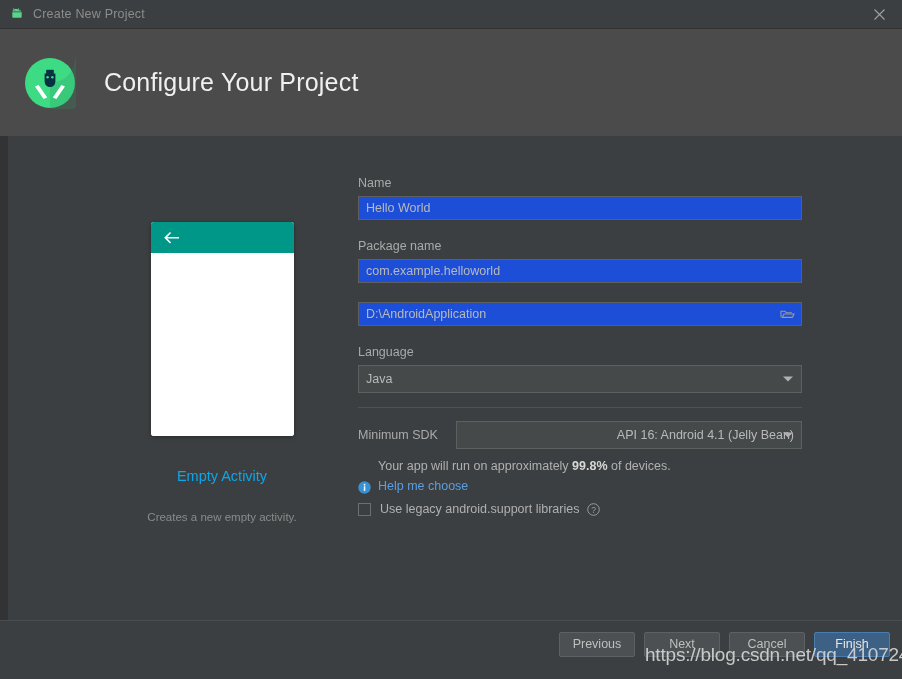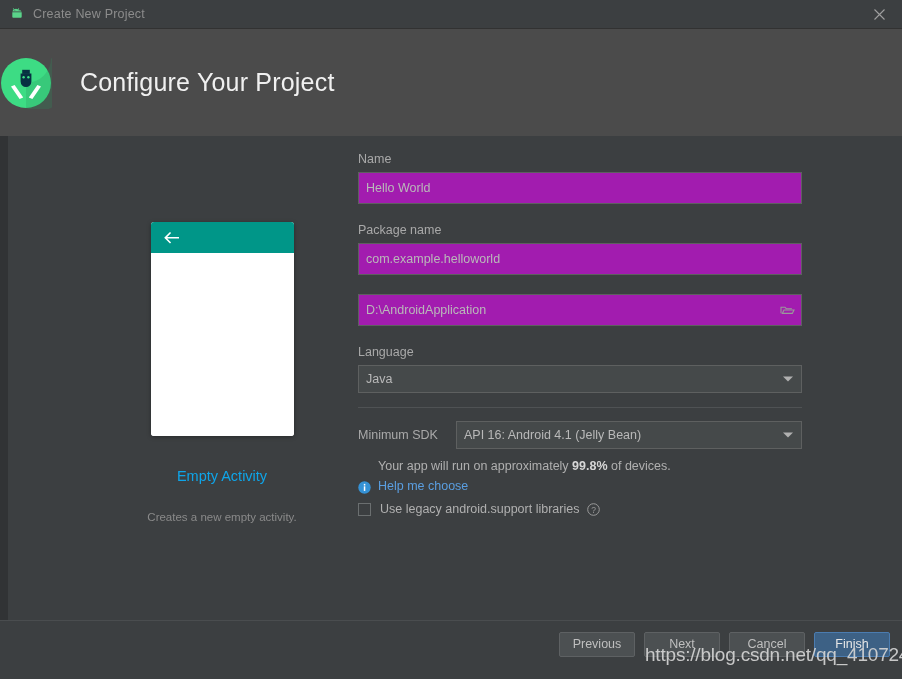--- a/index.html
+++ b/index.html
@@ -52,20 +52,21 @@
     cursor: pointer;
   }
   .titlebar-close svg { display:block; }
 
   
   .header {
     height: 107px;
     background: #4b4b4b;
     display: flex;
     align-items: center;
+    padding-left: 24px;
     box-sizing: border-box;
   }
   .header-logo {
     width: 52px;
     height: 52px;
     flex: 0 0 auto;
     display:block;
   }
   .header-title {
     margin-left: 28px;
@@ -125,31 +126,31 @@
   .preview-desc {
     margin-top: 27px;
     font-size: 11.5px;
     color: #8a8a8a;
   }
 
   
   .form {
     position: absolute;
     left: 358px;
-    top: 16px;
+    top: 40px;
     width: 444px;
   }
   .field-label {
     font-size: 12.5px;
     color: #a9a9a9;
     margin-bottom: 6px;
   }
   .text-input {
-    height: 32px;
-    background: #a21caf;
+    height: 24px;
+    background: #1d4ed8;
     border: 1px solid #5e6060;
     box-sizing: border-box;
     display: flex;
     align-items: center;
     padding: 0 7px;
     font-size: 12.5px;
     color: #b9b9b9;
     position: relative;
   }
   .text-input.with-icon { padding-right: 28px; }
@@ -200,21 +201,21 @@
   .sdk-row {
     display: flex;
     align-items: center;
   }
   .sdk-label {
     font-size: 12.5px;
     color: #a9a9a9;
     width: 98px;
     flex: 0 0 auto;
   }
-  .sdk-combo { flex: 1 1 auto; }
+  .sdk-combo { flex: 1 1 auto; justify-content: flex-end; }
 
   .note {
     display: flex;
     align-items: flex-end;
     margin-top: 9px;
   }
   .info-icon {
     width: 13px; height: 13px;
     flex: 0 0 auto;
     margin-top: 2px;

